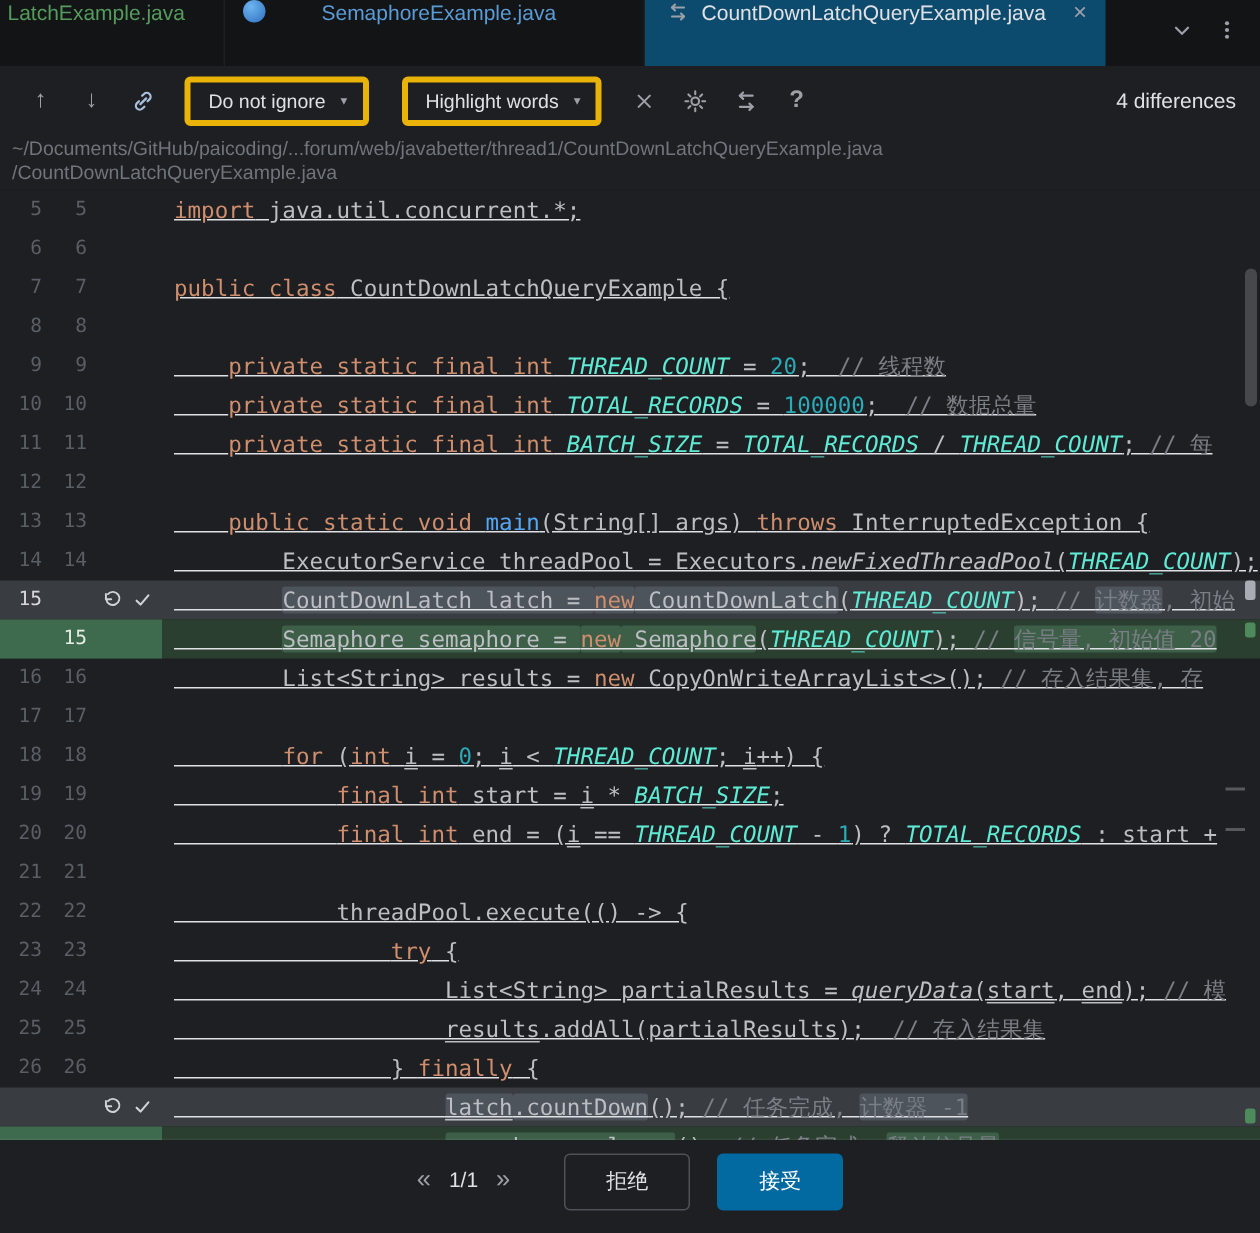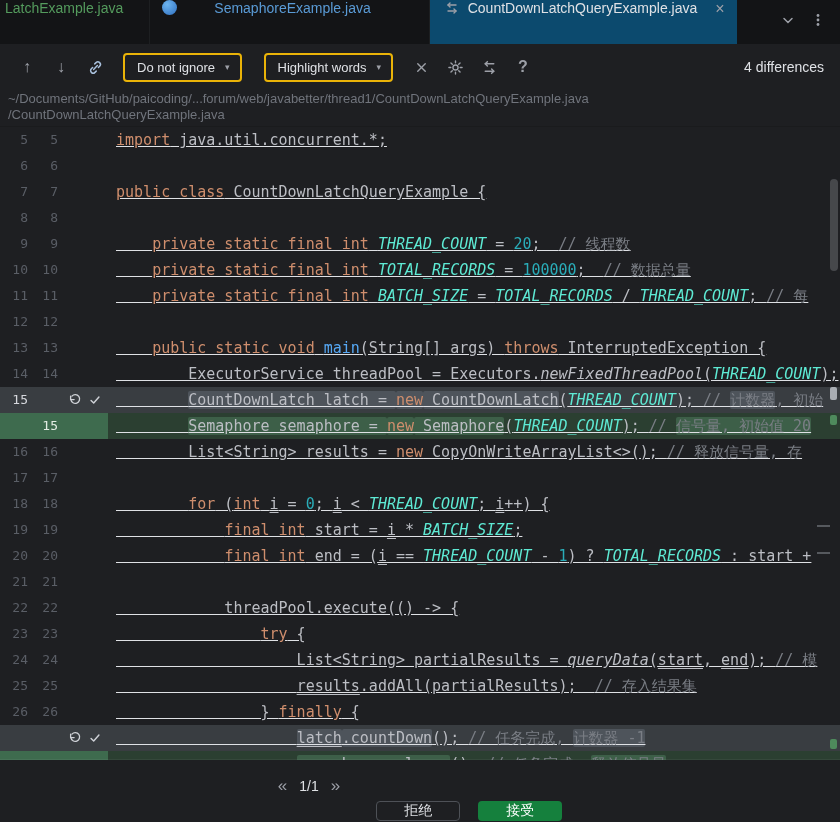--- a/index.html
+++ b/index.html
@@ -15,21 +15,21 @@
   .tab.active{ background:#0c4a6e; color:#dfe1e5; padding:0 12px 0 14px; border-right:none; }
   .tab-close { color:#9da0a8; font-size:16px; margin-left:10px; cursor:default; }
   .class-ball { width:15px; height:15px; border-radius:50%;
                 background:radial-gradient(circle at 35% 30%, #6db5ef, #2f6fc0); }
   .tab-extras { margin-left:auto; display:flex; align-items:center; gap:14px; padding-right:14px; }
 
   
   .toolbar { height:46px; display:flex; align-items:center; padding:0 16px 0 14px; gap:8px; }
   .tb-icon { width:26px; height:26px; display:flex; align-items:center; justify-content:center;
              color:#9da0a8; font-size:16px; border-radius:4px; }
-  .dropdown { display:flex; align-items:center; gap:10px; border:2px solid #eab308; border-radius:4px;
+  .dropdown { display:flex; align-items:center; gap:10px; border:4px solid #eab308; border-radius:4px;
               padding:5px 10px 5px 12px; font-size:13px; color:#dfe1e5; margin:0 7px; }
   .dd-chevron { color:#9da0a8; font-size:9px; }
   .tb-help { font-weight:bold; }
   .differences { margin-left:auto; font-size:14px; color:#dfe1e5; }
 
   
   .crumbs { padding:1px 8px 3px 8px; font-size:13px; line-height:16px; color:#70747c;
             border-bottom:1px solid #1a1b1d; white-space:nowrap; overflow:hidden; }
 
   
@@ -71,23 +71,23 @@
   .sb-dash { position:absolute; right:10px; width:13px; height:2px; background:#56595e; }
   .dash1 { top:398px; } .dash2 { top:425px; }
 
   
   .footer { position:absolute; left:0; right:0; bottom:0; height:62px; background:#1e1f22;
             display:flex; justify-content:center; align-items:flex-start; padding-top:9px; gap:14px;
             box-shadow:0 -1px 0 rgba(255,255,255,.05); }
   .nav { display:flex; align-items:center; gap:12px; margin-right:22px; height:34px; }
   .nav-arrow { color:#9da0a8; font-size:17px; }
   .counter { color:#dfe1e5; font-size:14px; }
-  .btn { height:20px; border-radius:4px; font-size:14px; font-family:"Liberation Sans",sans-serif; cursor:default;margin-top:32px; }
+  .btn { height:38px; border-radius:4px; font-size:14px; font-family:"Liberation Sans",sans-serif; cursor:default; }
   .btn-reject { padding:0 27px; background:#1e1f22; color:#dfe1e5; border:1px solid #4e5157; }
-  .btn-accept { padding:0 28px; background:#15803d; color:#ffffff; border:none; margin-left:4px; }
+  .btn-accept { padding:0 28px; background:#0369a1; color:#ffffff; border:none; margin-left:4px; }
 </style>
 </head>
 <body>
 
 <div class="app">
 
   <div class="tabbar">
     <div class="tab tab-first">
       <span>LatchExample.java</span>
     </div>
@@ -182,21 +182,21 @@
         <div class="row ctx"><div class="gutter"><span class="ln oldn">12</span><span class="ln newn">12</span><span class="gicons"></span></div><div class="code"></div></div>
         <div class="row ctx"><div class="gutter"><span class="ln oldn">13</span><span class="ln newn">13</span><span class="gicons"></span></div><div class="code"><span class="d">    </span><span class="k">public static void</span><span class="d"> </span><span class="m">main</span><span class="d">(String[] args) </span><span class="k">throws</span><span class="d"> InterruptedException {</span></div></div>
         <div class="row ctx"><div class="gutter"><span class="ln oldn">14</span><span class="ln newn">14</span><span class="gicons"></span></div><div class="code"><span class="d">        ExecutorService threadPool = Executors.</span><span class="s">newFixedThreadPool</span><span class="d">(</span><span class="c">THREAD_COUNT</span><span class="d">);</span></div></div>
         <div class="row old"><div class="gutter"><span class="ln oldn">15</span><span class="ln newn"></span><span class="gicons"><svg width="14" height="14" viewBox="0 0 16 16" fill="none" stroke="#cfd2d7" stroke-width="1.5" stroke-linecap="round" stroke-linejoin="round">
                 <path d="M3 3.5v4h4"></path>
                 <path d="M3.3 7.5a5 5 0 1 0 1.2-4"></path>
               </svg><svg width="14" height="14" viewBox="0 0 16 16" fill="none" stroke="#cfd2d7" stroke-width="1.6" stroke-linecap="round" stroke-linejoin="round">
                 <path d="M3.5 8.5l3 3 6-7"></path>
               </svg></span></div><div class="code"><span class="d">        </span><span class="d h">CountDownLatch latch = </span><span class="k h">new</span><span class="d h"> CountDownLatch</span><span class="d">(</span><span class="c">THREAD_COUNT</span><span class="d">); </span><span class="g">// </span><span class="g h">计数器</span><span class="g">, 初始</span></div></div>
         <div class="row add"><div class="gutter"><span class="ln oldn"></span><span class="ln newn">15</span><span class="gicons"></span></div><div class="code"><span class="d">        </span><span class="d h">Semaphore semaphore = </span><span class="k h">new</span><span class="d h"> Semaphore</span><span class="d">(</span><span class="c">THREAD_COUNT</span><span class="d">); </span><span class="g">// </span><span class="g h">信号量, 初始值 20</span></div></div>
-        <div class="row ctx"><div class="gutter"><span class="ln oldn">16</span><span class="ln newn">16</span><span class="gicons"></span></div><div class="code"><span class="d">        List&lt;String&gt; results = </span><span class="k">new</span><span class="d"> CopyOnWriteArrayList&lt;&gt;(); </span><span class="g">// 释放信号量, 存</span></div></div>
+        <div class="row ctx"><div class="gutter"><span class="ln oldn">16</span><span class="ln newn">16</span><span class="gicons"></span></div><div class="code"><span class="d">        List&lt;String&gt; results = </span><span class="k">new</span><span class="d"> CopyOnWriteArrayList&lt;&gt;(); </span><span class="g">// 存入结果集, 存</span></div></div>
         <div class="row ctx"><div class="gutter"><span class="ln oldn">17</span><span class="ln newn">17</span><span class="gicons"></span></div><div class="code"></div></div>
         <div class="row ctx"><div class="gutter"><span class="ln oldn">18</span><span class="ln newn">18</span><span class="gicons"></span></div><div class="code"><span class="d">        </span><span class="k">for</span><span class="d"> (</span><span class="k">int</span><span class="d"> </span><span class="d u">i</span><span class="d"> = </span><span class="n">0</span><span class="d">; </span><span class="d u">i</span><span class="d"> &lt; </span><span class="c">THREAD_COUNT</span><span class="d">; </span><span class="d u">i</span><span class="d">++) {</span></div></div>
         <div class="row ctx"><div class="gutter"><span class="ln oldn">19</span><span class="ln newn">19</span><span class="gicons"></span></div><div class="code"><span class="d">            </span><span class="k">final int</span><span class="d"> start = </span><span class="d u">i</span><span class="d"> * </span><span class="c">BATCH_SIZE</span><span class="d">;</span></div></div>
         <div class="row ctx"><div class="gutter"><span class="ln oldn">20</span><span class="ln newn">20</span><span class="gicons"></span></div><div class="code"><span class="d">            </span><span class="k">final int</span><span class="d"> end = (</span><span class="d u">i</span><span class="d"> == </span><span class="c">THREAD_COUNT</span><span class="d"> - </span><span class="n">1</span><span class="d">) ? </span><span class="c">TOTAL_RECORDS</span><span class="d"> : start +</span></div></div>
         <div class="row ctx"><div class="gutter"><span class="ln oldn">21</span><span class="ln newn">21</span><span class="gicons"></span></div><div class="code"></div></div>
         <div class="row ctx"><div class="gutter"><span class="ln oldn">22</span><span class="ln newn">22</span><span class="gicons"></span></div><div class="code"><span class="d">            threadPool.execute(() -&gt; {</span></div></div>
         <div class="row ctx"><div class="gutter"><span class="ln oldn">23</span><span class="ln newn">23</span><span class="gicons"></span></div><div class="code"><span class="d">                </span><span class="k">try</span><span class="d"> {</span></div></div>
         <div class="row ctx"><div class="gutter"><span class="ln oldn">24</span><span class="ln newn">24</span><span class="gicons"></span></div><div class="code"><span class="d">                    List&lt;String&gt; partialResults = </span><span class="s">queryData</span><span class="d">(</span><span class="d u">start</span><span class="d">, </span><span class="d u">end</span><span class="d">); </span><span class="g">// 模</span></div></div>
         <div class="row ctx"><div class="gutter"><span class="ln oldn">25</span><span class="ln newn">25</span><span class="gicons"></span></div><div class="code"><span class="d">                    </span><span class="d u">results</span><span class="d">.addAll(partialResults);  </span><span class="g">// 存入结果集</span></div></div>
         <div class="row ctx"><div class="gutter"><span class="ln oldn">26</span><span class="ln newn">26</span><span class="gicons"></span></div><div class="code"><span class="d">                } </span><span class="k">finally</span><span class="d"> {</span></div></div>

